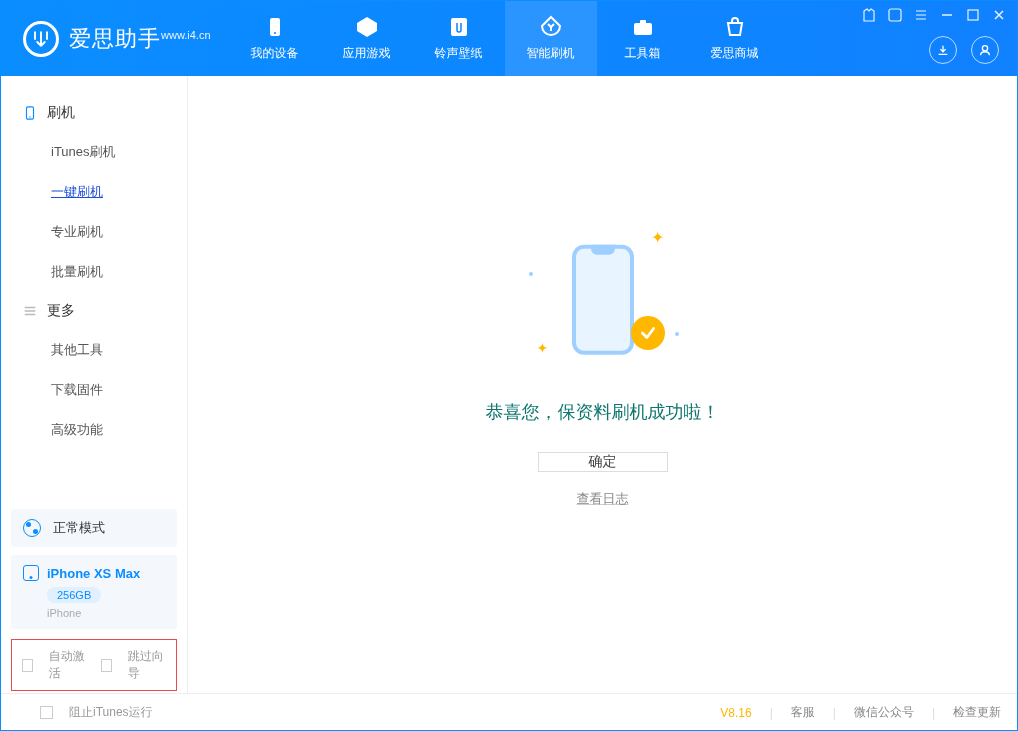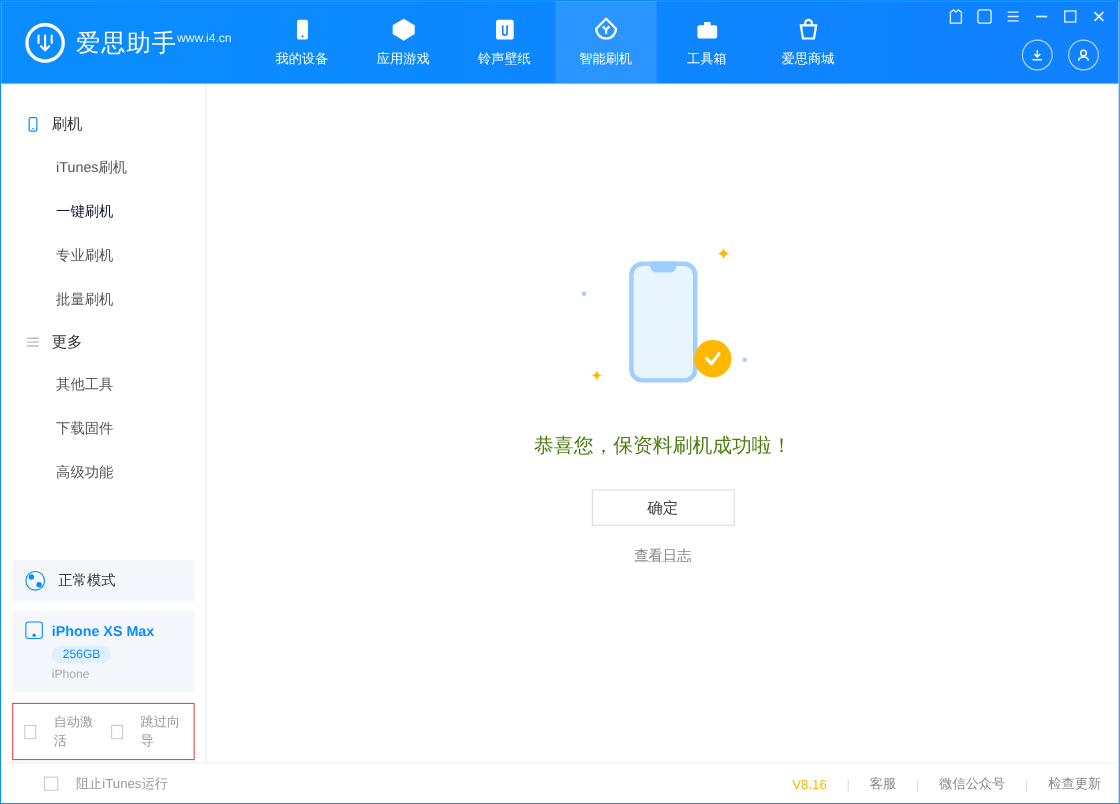--- a/index.html
+++ b/index.html
@@ -19,21 +19,21 @@
 .wc { width: 16px; height: 16px; cursor: pointer; opacity: 0.9; }
 .header-right { position: absolute; right: 18px; bottom: 12px; display: flex; gap: 14px; }
 .hr-btn { width: 28px; height: 28px; border: 1.5px solid rgba(255,255,255,0.7); border-radius: 50%; display: flex; align-items: center; justify-content: center; cursor: pointer; }
 
 .body { display: flex; height: 617px; }
 .sidebar { width: 187px; border-right: 1px solid #eee; background: #fff; display: flex; flex-direction: column; }
 .side-scroll { flex: 1; padding-top: 18px; overflow: hidden; }
 .cat-head { display: flex; align-items: center; gap: 10px; padding: 10px 22px; font-size: 14px; color: #333; font-weight: 500; }
 .cat-items { padding-left: 50px; }
 .cat-item { padding: 11px 0; font-size: 13px; color: #555; cursor: pointer; }
-.cat-item.active { color: #0f172a; }
+.cat-item.active { color: #1d4ed8; text-decoration: underline; }
 .side-bottom { padding: 0; }
 .mode-box { background: #f4f8fd; margin: 0 10px 8px 10px; padding: 10px 12px; display: flex; align-items: center; gap: 12px; border-radius: 3px; }
 .mode-icon { width: 18px; height: 18px; border: 1.5px solid #0a8dff; border-radius: 50%; position: relative; }
 .mode-icon::before, .mode-icon::after { content: ""; position: absolute; width: 5px; height: 5px; border-radius: 50%; background: #0a8dff; }
 .mode-icon::before { top: 2px; left: 2px; }
 .mode-icon::after { bottom: 2px; right: 2px; }
 .device-box { background: #f4f8fd; margin: 0 10px 10px 10px; padding: 10px 12px; border-radius: 3px; }
 .device-row1 { display: flex; align-items: center; gap: 8px; }
 .dev-icon { width: 16px; height: 16px; border: 1.5px solid #0a8dff; border-radius: 3px; position: relative; }
 .dev-icon::after { content: ""; position: absolute; bottom: 1px; left: 50%; transform: translateX(-50%); width: 3px; height: 3px; border-radius: 50%; background: #0a8dff; }
@@ -48,22 +48,22 @@
 .illu-wrap { position: relative; width: 160px; height: 160px; margin-top: -40px; }
 .phone { position: absolute; left: 50%; top: 50%; transform: translate(-50%,-52%); width: 62px; height: 110px; border: 4px solid #9ecfff; border-radius: 12px; background: #e8f4ff; }
 .phone::before { content: ""; position: absolute; top: -4px; left: 50%; transform: translateX(-50%); width: 24px; height: 10px; background: #9ecfff; border-radius: 0 0 6px 6px; }
 .check-badge { position: absolute; right: 18px; bottom: 32px; width: 34px; height: 34px; background: #ffb700; border-radius: 50%; display: flex; align-items: center; justify-content: center; }
 .sparkle { position: absolute; color: #ffb700; }
 .s1 { top: 6px; right: 18px; font-size: 16px; }
 .s2 { bottom: 26px; left: 14px; font-size: 14px; }
 .dot { position: absolute; width: 4px; height: 4px; background: #9ecfff; border-radius: 50%; }
 .d1 { top: 50px; left: 6px; }
 .d2 { top: 110px; right: 4px; }
-.success-text { font-size: 18px; color: #4d7c0f; margin-top: 18px; font-weight: 500; }
-.ok-btn { margin-top: 28px; width: 130px; height: 33px; border: 1px solid #ddd; background: #fff; font-size: 14px; color: #444; cursor: pointer; }
+.success-text { font-size: 18px; color: #0f766e; margin-top: 18px; font-weight: 500; }
+.ok-btn { margin-top: 28px; width: 130px; height: 20px; border: 1px solid #ddd; background: #fff; font-size: 14px; color: #444; cursor: pointer; }
 .log-link { margin-top: 18px; color: #888; font-size: 13px; cursor: pointer; text-decoration: underline; text-decoration-color: #ccc; }
 
 .footer { height: 38px; border-top: 1px solid #eee; display: flex; align-items: center; padding: 0 16px; font-size: 12px; color: #888; }
 .f-left { display: flex; align-items: flex-start; gap: 6px; margin-left: 23px; }
 .f-spacer { flex: 1; }
 .f-right { display: flex; align-items: center; gap: 18px; }
 .f-sep { color: #ddd; }
 .version { color: #ffb700; font-weight: 500; }
 .flink { cursor: pointer; }
 

